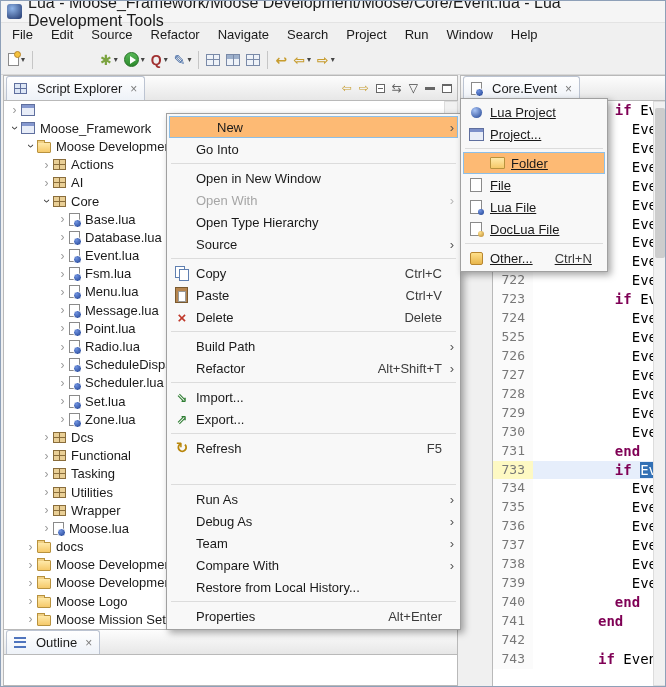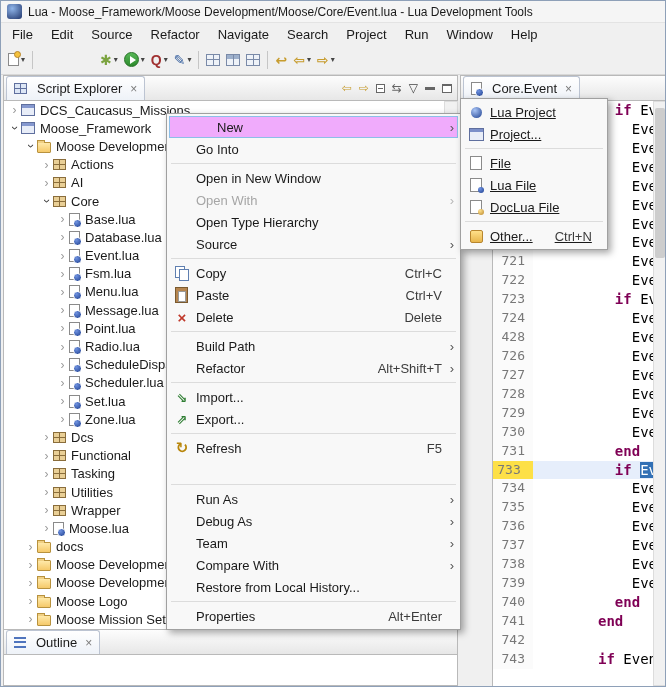--- a/index.html
+++ b/index.html
@@ -1,21 +1,21 @@
 <!DOCTYPE html>
 <html><head>
 <meta charset="utf-8">
 <style>
   html,body{margin:0;padding:0;}
   *{box-sizing:border-box;}
   .window{position:relative;width:666px;height:687px;background:#f0f0f0;border:1px solid #8ea0b8;
           font-family:"Liberation Sans","DejaVu Sans",sans-serif;overflow:hidden;color:#1a1a1a;}
   
   .titlebar{position:absolute;left:0;top:0;width:100%;height:22px;background:#f5f5f5;display:flex;
-            align-items:center;gap:6px;padding:0 6px;font-size:12px;border-bottom:1px solid #e3e3e3;}
+            align-items:center;gap:6px;padding:0 6px;font-size:16px;border-bottom:1px solid #e3e3e3;}
   .app-icon{width:15px;height:15px;border-radius:3px;flex:none;
             background:radial-gradient(circle at 35% 30%,#8fb4e8,#20356b);}
   .menubar{position:absolute;left:0;top:22px;width:100%;height:22px;display:flex;align-items:center;
            font-size:13px;padding-left:2px;}
   .mb-item{padding:2px 9px;}
   .toolbar{position:absolute;left:0;top:44px;width:100%;height:30px;display:flex;align-items:center;
            padding:0 4px;border-bottom:1px solid #d8d8d8;background:#f0f0f0;}
   .tbtn{display:flex;align-items:center;height:24px;padding:0 3px;border-radius:2px;}
   .tb-sep{width:1px;height:18px;background:#c6c6c6;margin:0 4px;flex:none;}
   .tb-gap{width:60px;flex:none;}
@@ -75,29 +75,29 @@
   .sb-thumb{position:absolute;left:1px;right:1px;background:#cdcdcd;border-radius:2px;}
   .sash{position:absolute;background:#f0f0f0;}
   .outline-body{position:absolute;background:#fff;border:1px solid #b9b9b9;border-top:none;}
   
   .code{position:absolute;background:#fff;border-left:1px solid #b9b9b9;overflow:hidden;
         font-family:"DejaVu Sans Mono",monospace;font-size:14px;margin-left:32px;}
   .cline{display:flex;height:18.93px;line-height:18.93px;white-space:pre;}
   .lnum{flex:none;width:40px;text-align:right;padding-right:8px;color:#787878;font-size:13px;background:#fbfbfb;}
   .lcode{padding-left:6px;color:#000;}
   .cline.cur{background:#e6eefb;}
-  .cline.cur .lnum{background:#fde047;text-align:center;}
+  .cline.cur .lnum{background:#fef9c3;}
   .kw{color:#7f0055;font-weight:bold;}
   .sel{background:#3270b5;color:#fff;}
   
   .menu{position:absolute;background:#f8f8f8;border:1px solid #a0a0a0;box-shadow:3px 3px 7px rgba(0,0,0,.35);
         padding:2px;font-size:13px;z-index:10;}
   .submenu{z-index:11;}
   .mrow{display:flex;align-items:center;height:22px;padding:0 4px 0 3px;}
-  .mrow.hl{background:#f0abfc;box-shadow:inset 0 0 0 1px #8cbfe8;padding-left:24px;}
+  .mrow.hl{background:#fdba74;box-shadow:inset 0 0 0 1px #8cbfe8;padding-left:24px;}
   .mrow.dis{color:#a6a6a6;}
   .mrow.dis .marrow{color:#b8b8b8;}
   .micon{flex:none;width:20px;height:16px;display:inline-flex;align-items:center;justify-content:center;
          margin-right:4px;font-size:13px;position:relative;}
   .mlabel{white-space:nowrap;}
   .msc{margin-left:auto;padding-left:22px;color:#3c3c3c;white-space:nowrap;}
   .marrow{width:12px;text-align:right;color:#555;flex:none;}
   .msep{height:1px;background:#dcdcdc;margin:3px 2px;}
   .mi-copy::before{content:"";position:absolute;left:3px;top:1px;width:8px;height:10px;background:#fff;border:1px solid #5f7fb0;}
   .mi-copy::after{content:"";position:absolute;left:7px;top:4px;width:8px;height:10px;background:#fff;border:1px solid #5f7fb0;}
@@ -205,21 +205,20 @@
         <span class="vt" style="color: rgb(102, 102, 102);">⇆</span>
         <span class="vt" style="color: rgb(68, 68, 68);">▽</span>
         <span class="vt vt-min"></span>
         <span class="vt vt-max"></span>
       </div>
   </div>
   <div class="tree" id="tree" style="left:2px;top:100px;width:441px;height:528px;">
       <div class="trow" style="padding-left: 4px;">
         <span class="arrow">›</span>
         <span class="ti ic-project"></span>
-        <span class="tlabel">DCS_Caucasus_Missions</span>
       </div>
       <div class="trow" style="padding-left: 4px;">
         <span class="arrow exp">›</span>
         <span class="ti ic-project"></span>
         <span class="tlabel">Moose_Framework</span>
       </div>
       <div class="trow" style="padding-left: 20px;">
         <span class="arrow exp">›</span>
         <span class="ti ic-folder"></span>
         <span class="tlabel">Moose Development</span>
@@ -383,21 +382,21 @@
       <div class="cline"><span class="lnum">715</span><span class="lcode">           Event.Ini</span></div>
       <div class="cline"><span class="lnum">716</span><span class="lcode">           Event.Ini</span></div>
       <div class="cline"><span class="lnum">717</span><span class="lcode">           Event.Ini</span></div>
       <div class="cline"><span class="lnum">718</span><span class="lcode">           Event.Ini</span></div>
       <div class="cline"><span class="lnum">719</span><span class="lcode">           Event.Ini</span></div>
       <div class="cline"><span class="lnum">720</span><span class="lcode">           Event.Ini</span></div>
       <div class="cline"><span class="lnum">721</span><span class="lcode">           Event.Ini</span></div>
       <div class="cline"><span class="lnum">722</span><span class="lcode">           Event.Ini</span></div>
       <div class="cline"><span class="lnum">723</span><span class="lcode">         <span class="kw">if</span> Event.I</span></div>
       <div class="cline"><span class="lnum">724</span><span class="lcode">           Event.I</span></div>
-      <div class="cline"><span class="lnum">428</span><span class="lcode">           Event.I</span></div>
+      <div class="cline"><span class="lnum">525</span><span class="lcode">           Event.I</span></div>
       <div class="cline"><span class="lnum">726</span><span class="lcode">           Event.I</span></div>
       <div class="cline"><span class="lnum">727</span><span class="lcode">           Event.I</span></div>
       <div class="cline"><span class="lnum">728</span><span class="lcode">           Event.I</span></div>
       <div class="cline"><span class="lnum">729</span><span class="lcode">           Event.I</span></div>
       <div class="cline"><span class="lnum">730</span><span class="lcode">           Event.I</span></div>
       <div class="cline"><span class="lnum">731</span><span class="lcode">         <span class="kw">end</span></span></div>
       <div class="cline cur"><span class="lnum">733</span><span class="lcode">         <span class="kw">if</span> <span class="sel">Event.</span>I</span></div>
       <div class="cline"><span class="lnum">734</span><span class="lcode">           Event.I</span></div>
       <div class="cline"><span class="lnum">735</span><span class="lcode">           Event.I</span></div>
       <div class="cline"><span class="lnum">736</span><span class="lcode">           Event.I</span></div>
@@ -554,20 +553,26 @@
         <span class="msc"></span>
         <span class="marrow"></span>
       </div>
       <div class="mrow">
         <span class="micon mi-project"></span>
         <span class="mlabel">Project...</span>
         <span class="msc"></span>
         <span class="marrow"></span>
       </div>
       <div class="msep"></div>
+      <div class="mrow hl">
+        <span class="micon mi-folder"></span>
+        <span class="mlabel">Folder</span>
+        <span class="msc"></span>
+        <span class="marrow"></span>
+      </div>
       <div class="mrow">
         <span class="micon mi-file"></span>
         <span class="mlabel">File</span>
         <span class="msc"></span>
         <span class="marrow"></span>
       </div>
       <div class="mrow">
         <span class="micon mi-lua-file"></span>
         <span class="mlabel">Lua File</span>
         <span class="msc"></span>

